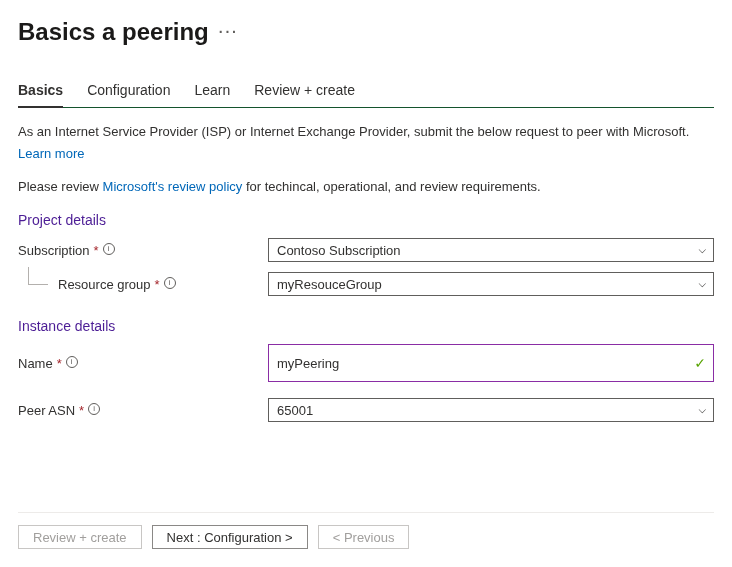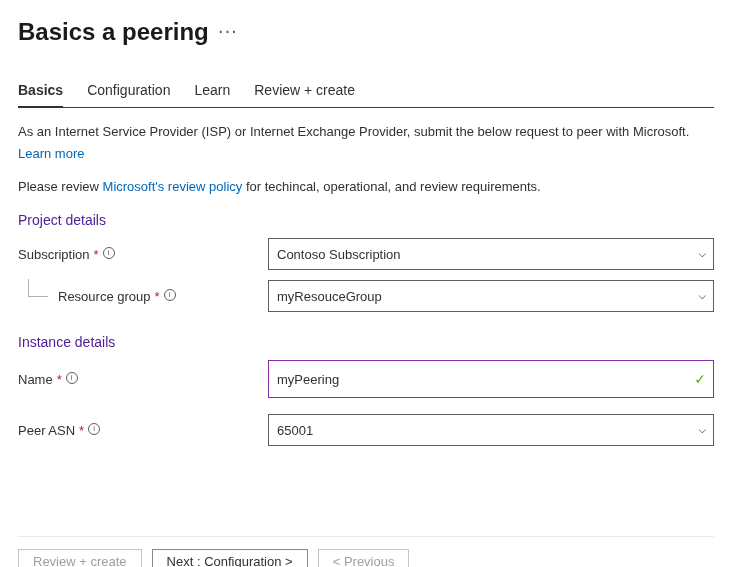--- a/index.html
+++ b/index.html
@@ -110,21 +110,21 @@
     }
     .form-input-col {
       flex: 1;
     }
     .select-wrap {
       position: relative;
       width: 100%;
     }
     .select {
       width: 100%;
-      height: 32px;
+      height: 24px;
       border: 1px solid #605e5c;
       background: #ffffff;
       padding: 2px 28px 2px 8px;
       font-size: 13px;
       font-family: inherit;
       color: #323130;
       cursor: pointer;
       appearance: none;
     }
     .input {

